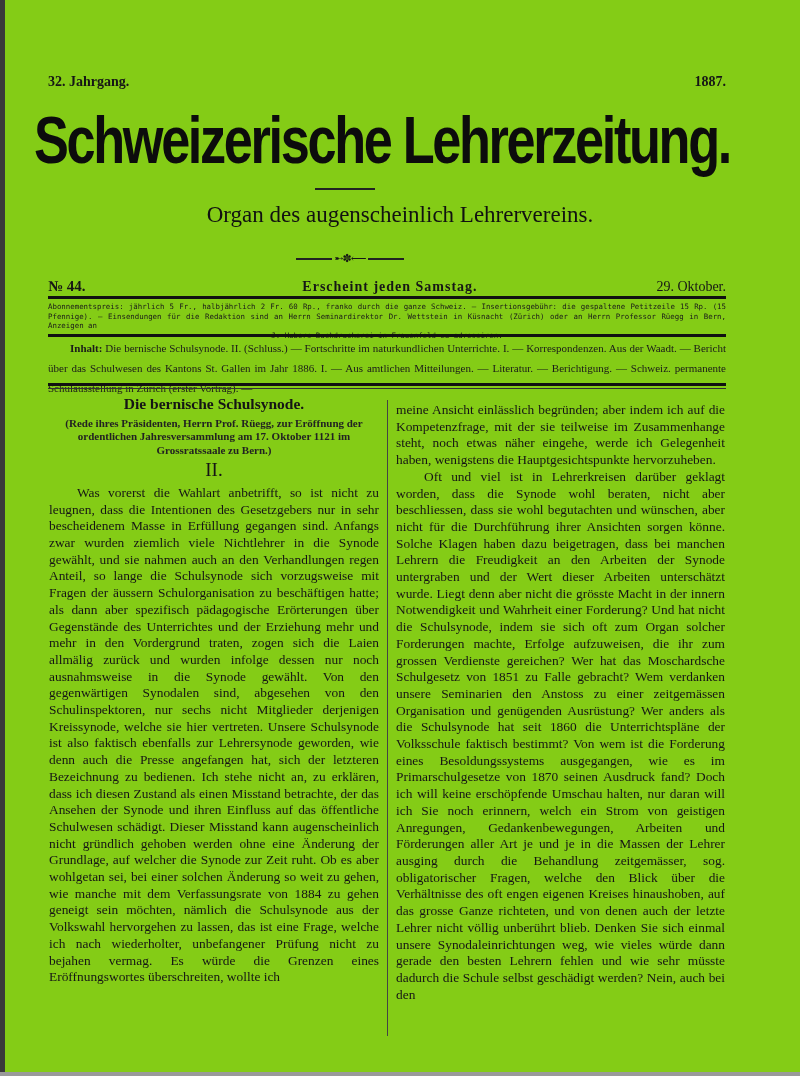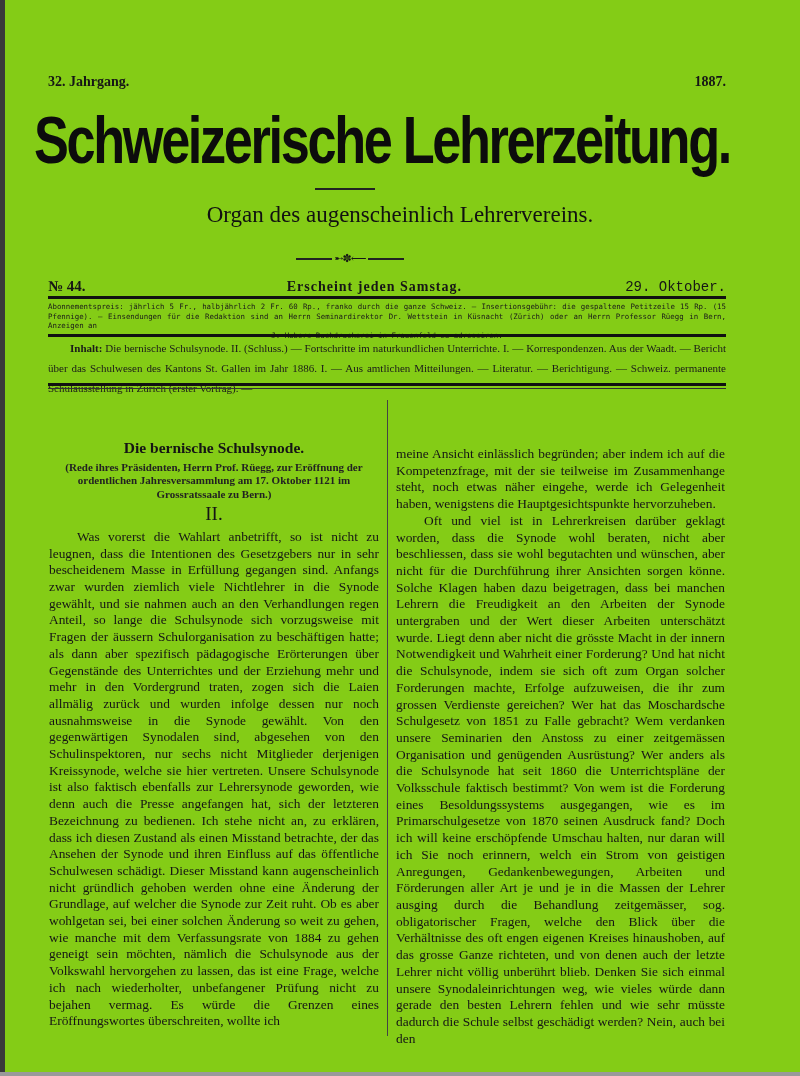--- a/index.html
+++ b/index.html
@@ -47,21 +47,21 @@
     }
     .ornament .line { height: 1.5px; background: #222; width: 36px; }
     .ornament .glyph { font-size: 11px; margin: 0 2px; line-height: 14px; letter-spacing: -1px; }
     .issue-row {
       position: absolute; left: 48px; top: 278px; width: 678px;
       display: flex; justify-content: space-between; align-items: baseline;
       font-family: "Liberation Serif", serif; font-size: 14px;
     }
     .issue-row .num { font-weight: bold; font-size: 15px; }
     .issue-row .freq { font-weight: bold; letter-spacing: 1px; margin-left: 38px; }
-    .issue-row .date { font-size: 14px; font-family: Liberation Mono, monospace; }
+    .issue-row .date { font-size: 14px; }
     .rule-thick {
       position: absolute; left: 48px; width: 678px; height: 3px; background: #111;
     }
     .rule-thin {
       position: absolute; left: 48px; width: 678px; height: 1px; background: #333;
     }
     .subscription {
       position: absolute; left: 48px; top: 302px; width: 678px;
       font-family: "DejaVu Sans Mono", monospace; font-size: 7.4px; line-height: 9.5px;
       text-align: justify; color: #1a1a1a;
@@ -69,21 +69,21 @@
     .subscription .last { text-align: center; display: block; }
     .toc {
       position: absolute; left: 48px; top: 338px; width: 678px;
       font-family: "Liberation Serif", serif; font-size: 11px; line-height: 20px;
       text-align: justify; color: #1a1a1a;
     }
     .toc .lead { font-weight: bold; margin-left: 22px; }
     .col {
       position: absolute; top: 398px;
       font-family: "Liberation Serif", serif; font-size: 13.4px; line-height: 16.7px;
-      text-align: justify; color: #151515; margin-top: 44px;
+      text-align: justify; color: #151515;
     }
     .col-left { left: 49px; width: 330px; top: 396px; }
     .col-right { left: 396px; width: 329px; top: 402px; }
     .col-divider {
       position: absolute; left: 387px; top: 400px; width: 1px; height: 636px; background: #444;
     }
     .art-title {
       text-align: center; font-size: 15.5px; font-weight: bold; margin: 0 0 4px 0;
       font-family: "Liberation Serif", serif;
     }

